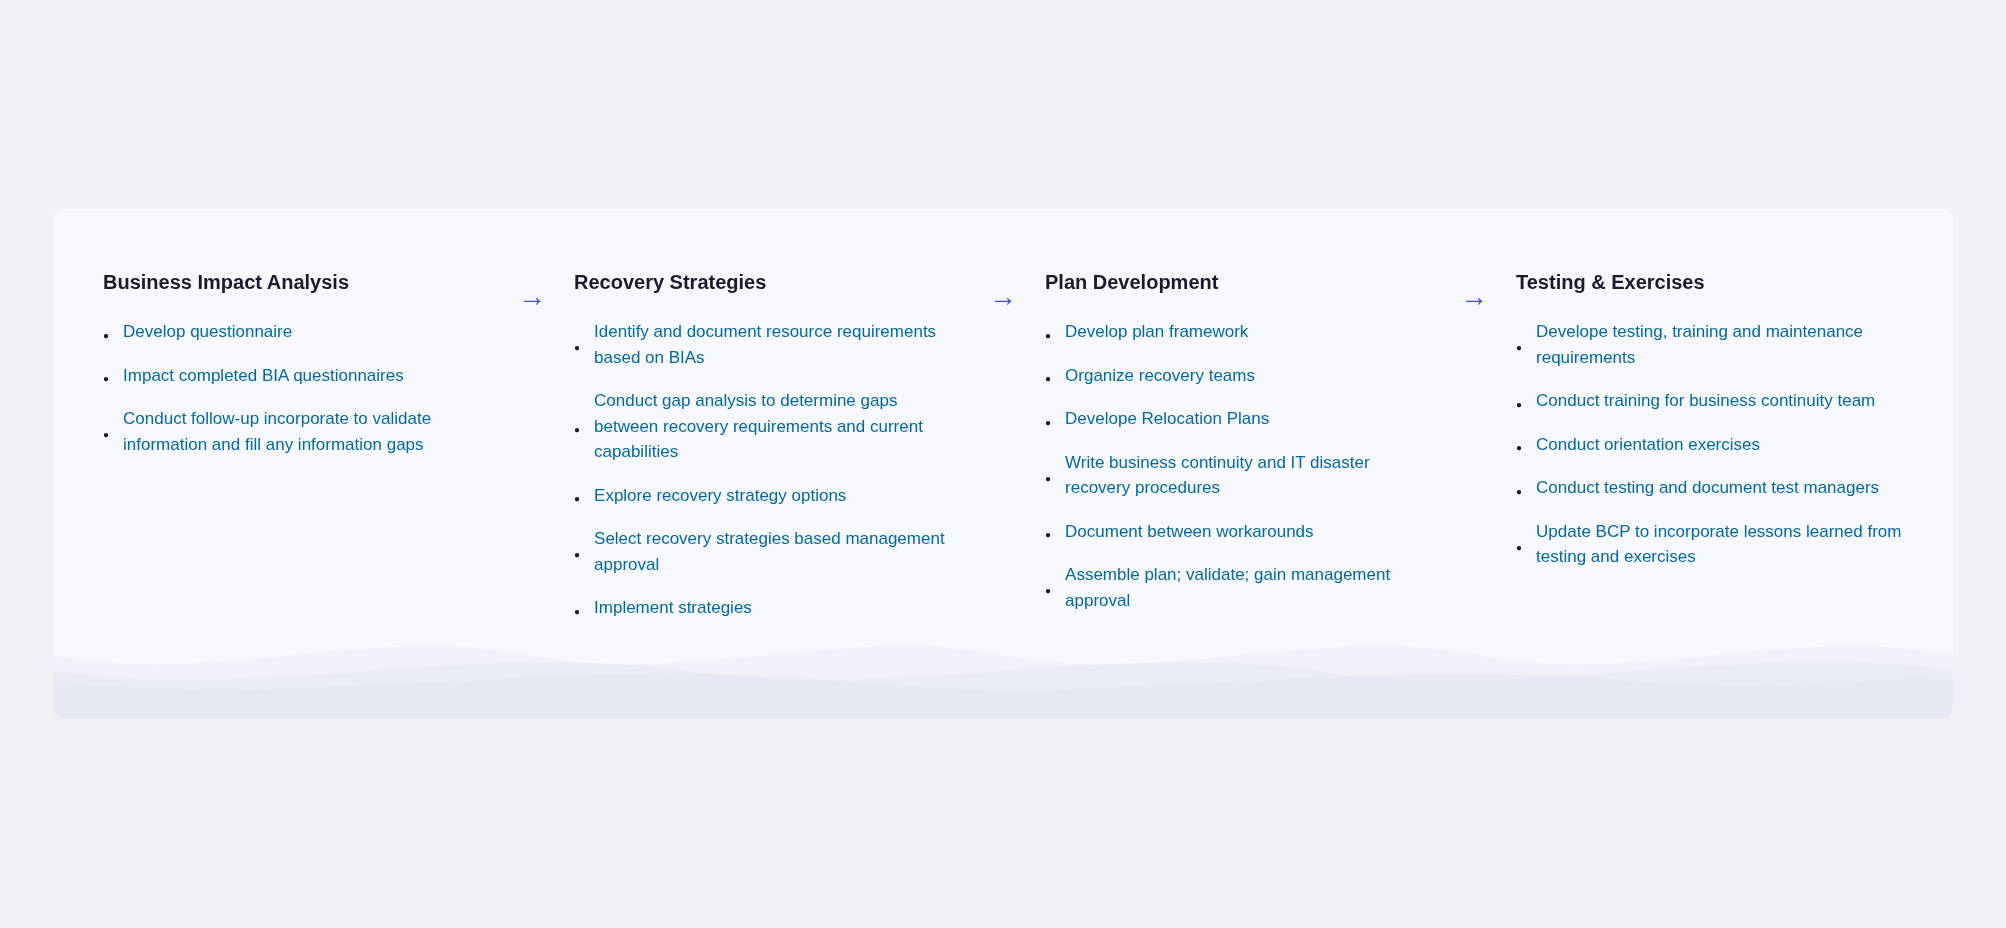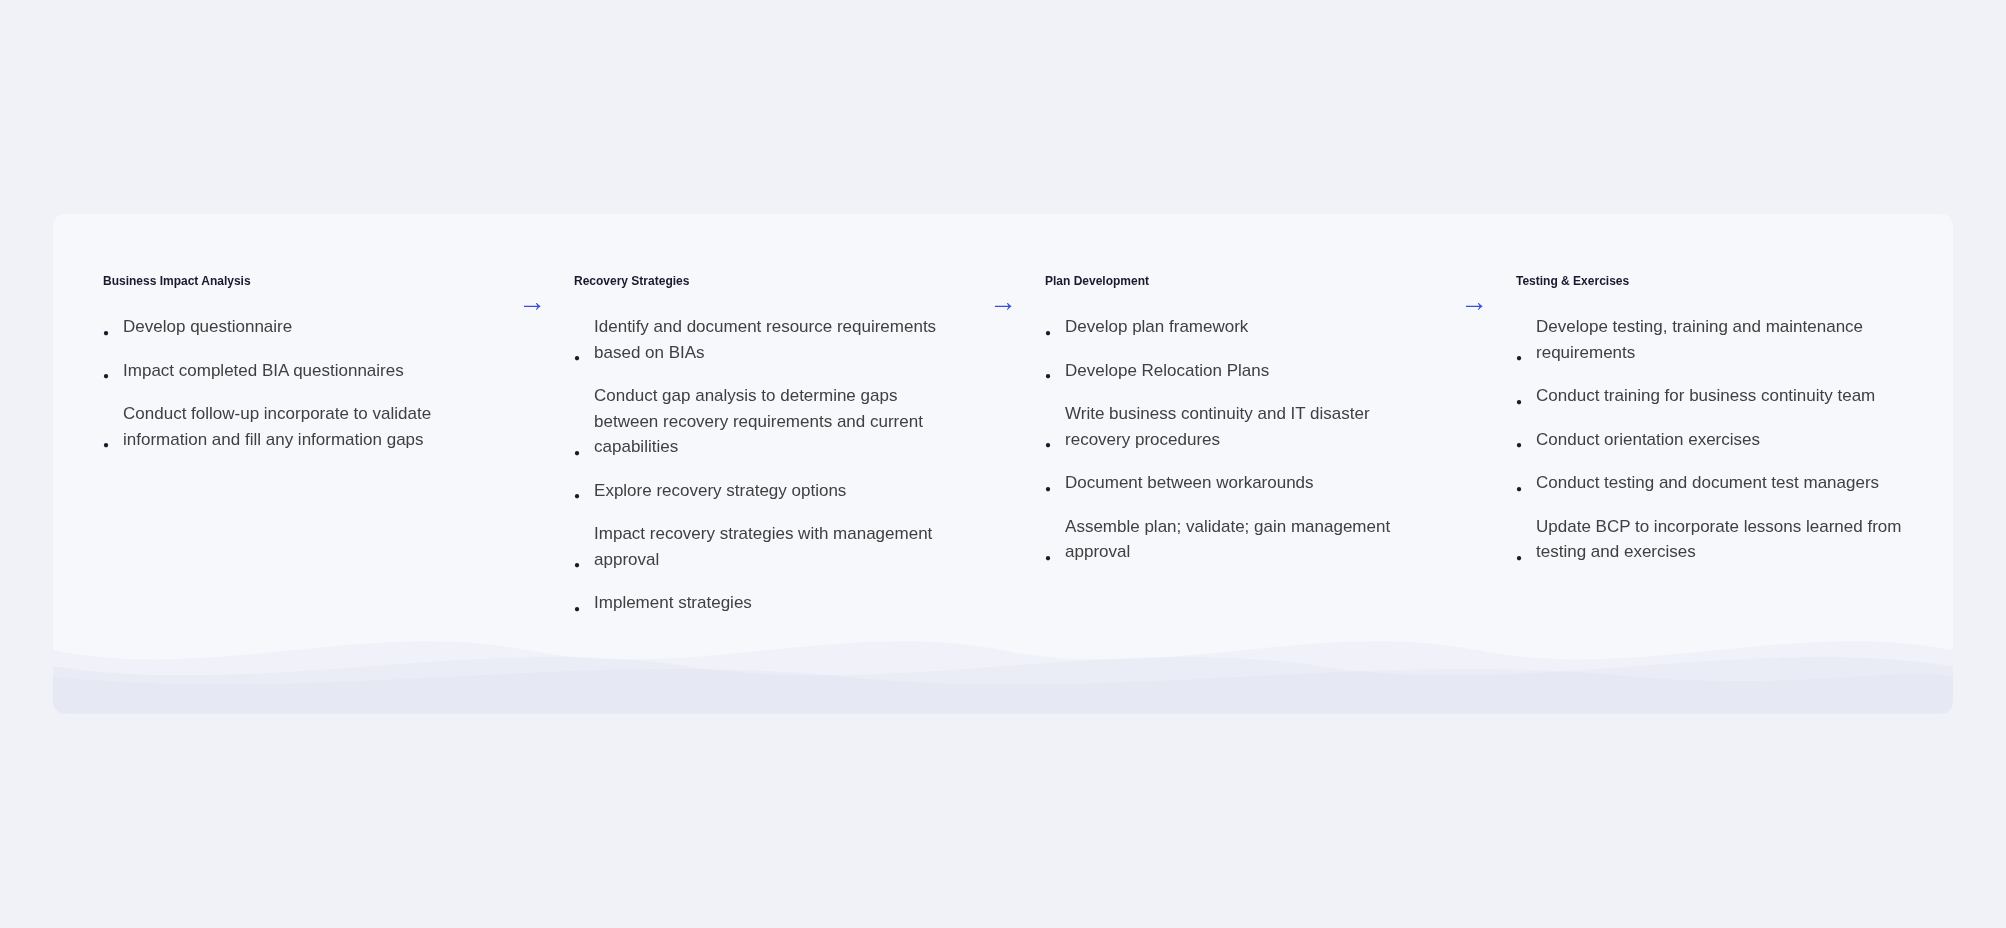--- a/index.html
+++ b/index.html
@@ -50,38 +50,38 @@
       flex-shrink: 0;
     }
 
     .arrow-icon {
       font-size: 28px;
       color: #3b4fd8;
       margin: 0 8px;
     }
 
     .column-title {
-      font-size: 12px;
+      font-size: 20px;
       font-weight: 700;
       color: #1a1a2e;
       margin-bottom: 24px;
       line-height: 1.3;
     }
 
     .bullet-list {
       list-style: none;
       padding: 0;
     }
 
     .bullet-list li {
       display: flex;
-      align-items: flex-end;
+      align-items: center;
       margin-bottom: 18px;
       font-size: 17px;
-      color: #404040;
+      color: #0369a1;
       line-height: 1.5;
     }
 
     .bullet-list li::before {
       content: '●';
       color: #1a1a2e;
       font-size: 10px;
       margin-right: 14px;
       margin-top: 6px;
       flex-shrink: 0;
@@ -124,35 +124,38 @@
           <li>
             <span>Identify and document resource requirements based on BIAs</span>
           </li>
           <li>
             <span>Conduct gap analysis to determine gaps between recovery requirements and current capabilities</span>
           </li>
           <li>
             <span>Explore recovery strategy options</span>
           </li>
           <li>
-            <span>Impact recovery strategies with management approval</span>
+            <span>Select recovery strategies based management approval</span>
           </li>
           <li>
             <span>Implement strategies</span>
           </li>
         </ul>
       </div>
       <div class="arrow-wrapper">
         <span class="arrow-icon">→</span>
       </div>
       <div class="column">
         <div class="column-title">Plan Development</div>
         <ul class="bullet-list">
           <li>
             <span>Develop plan framework</span>
+          </li>
+          <li>
+            <span>Organize recovery teams</span>
           </li>
           <li>
             <span>Develope Relocation Plans</span>
           </li>
           <li>
             <span>Write business continuity and IT disaster recovery procedures</span>
           </li>
           <li>
             <span>Document between workarounds</span>
           </li>

